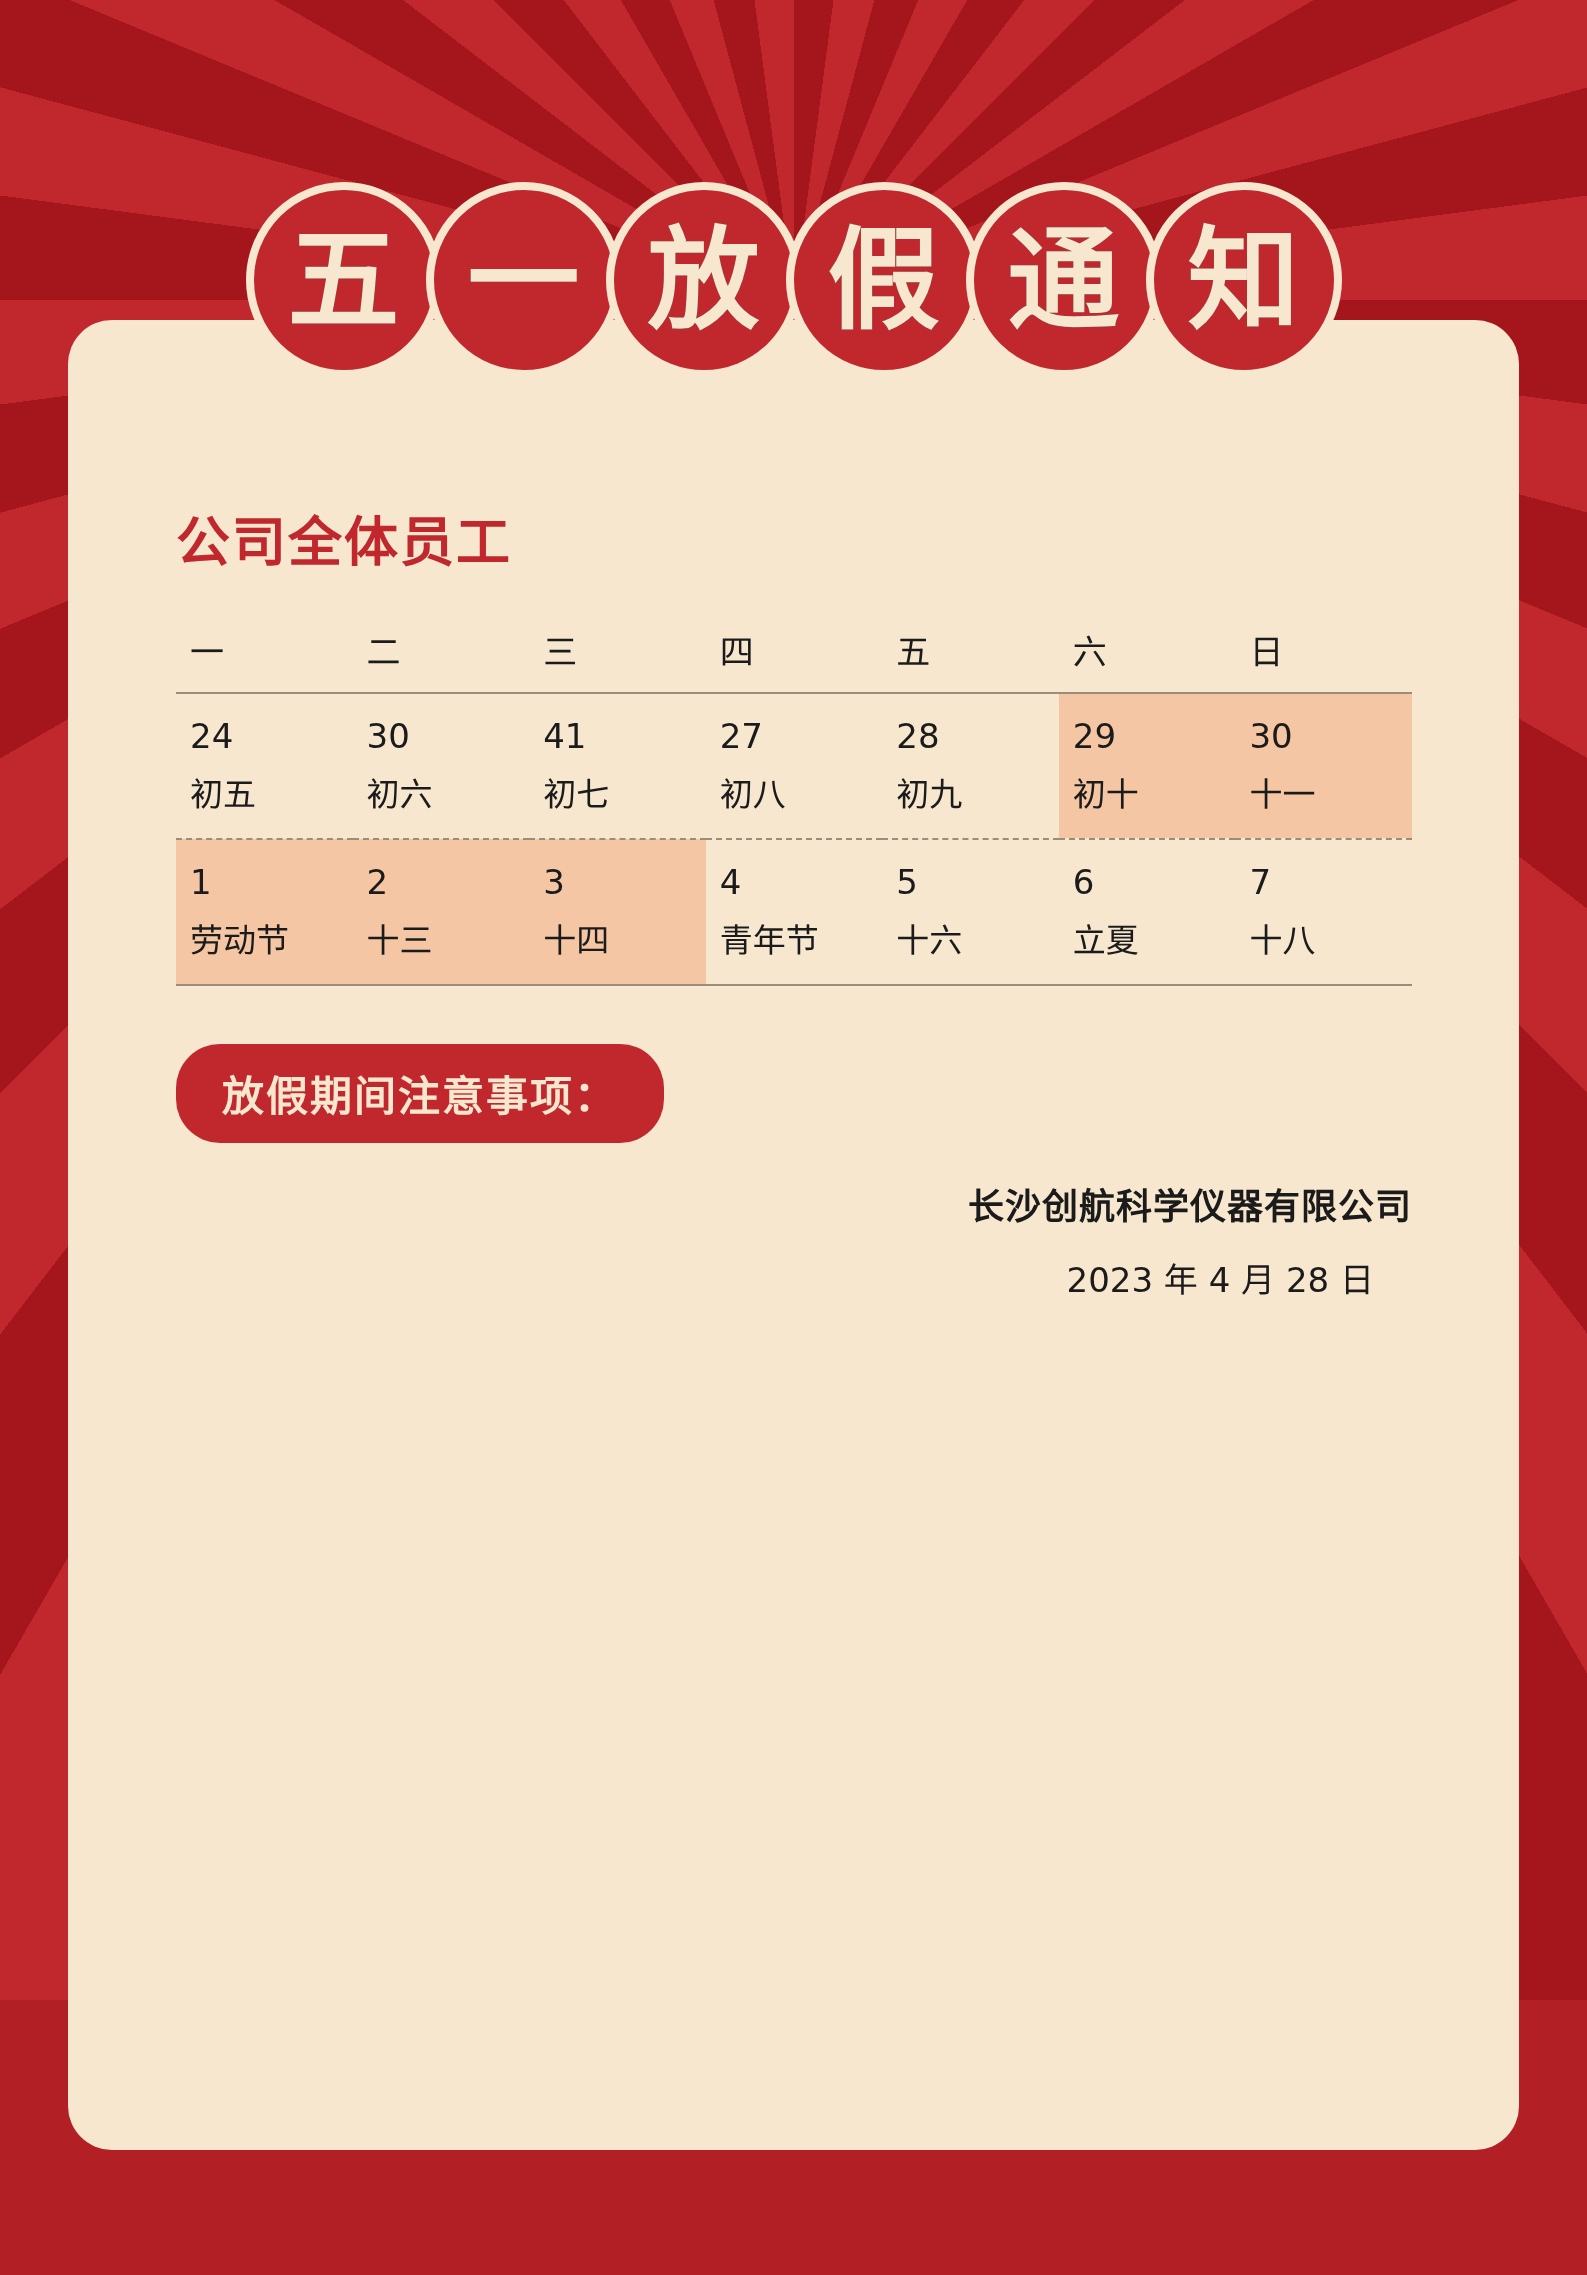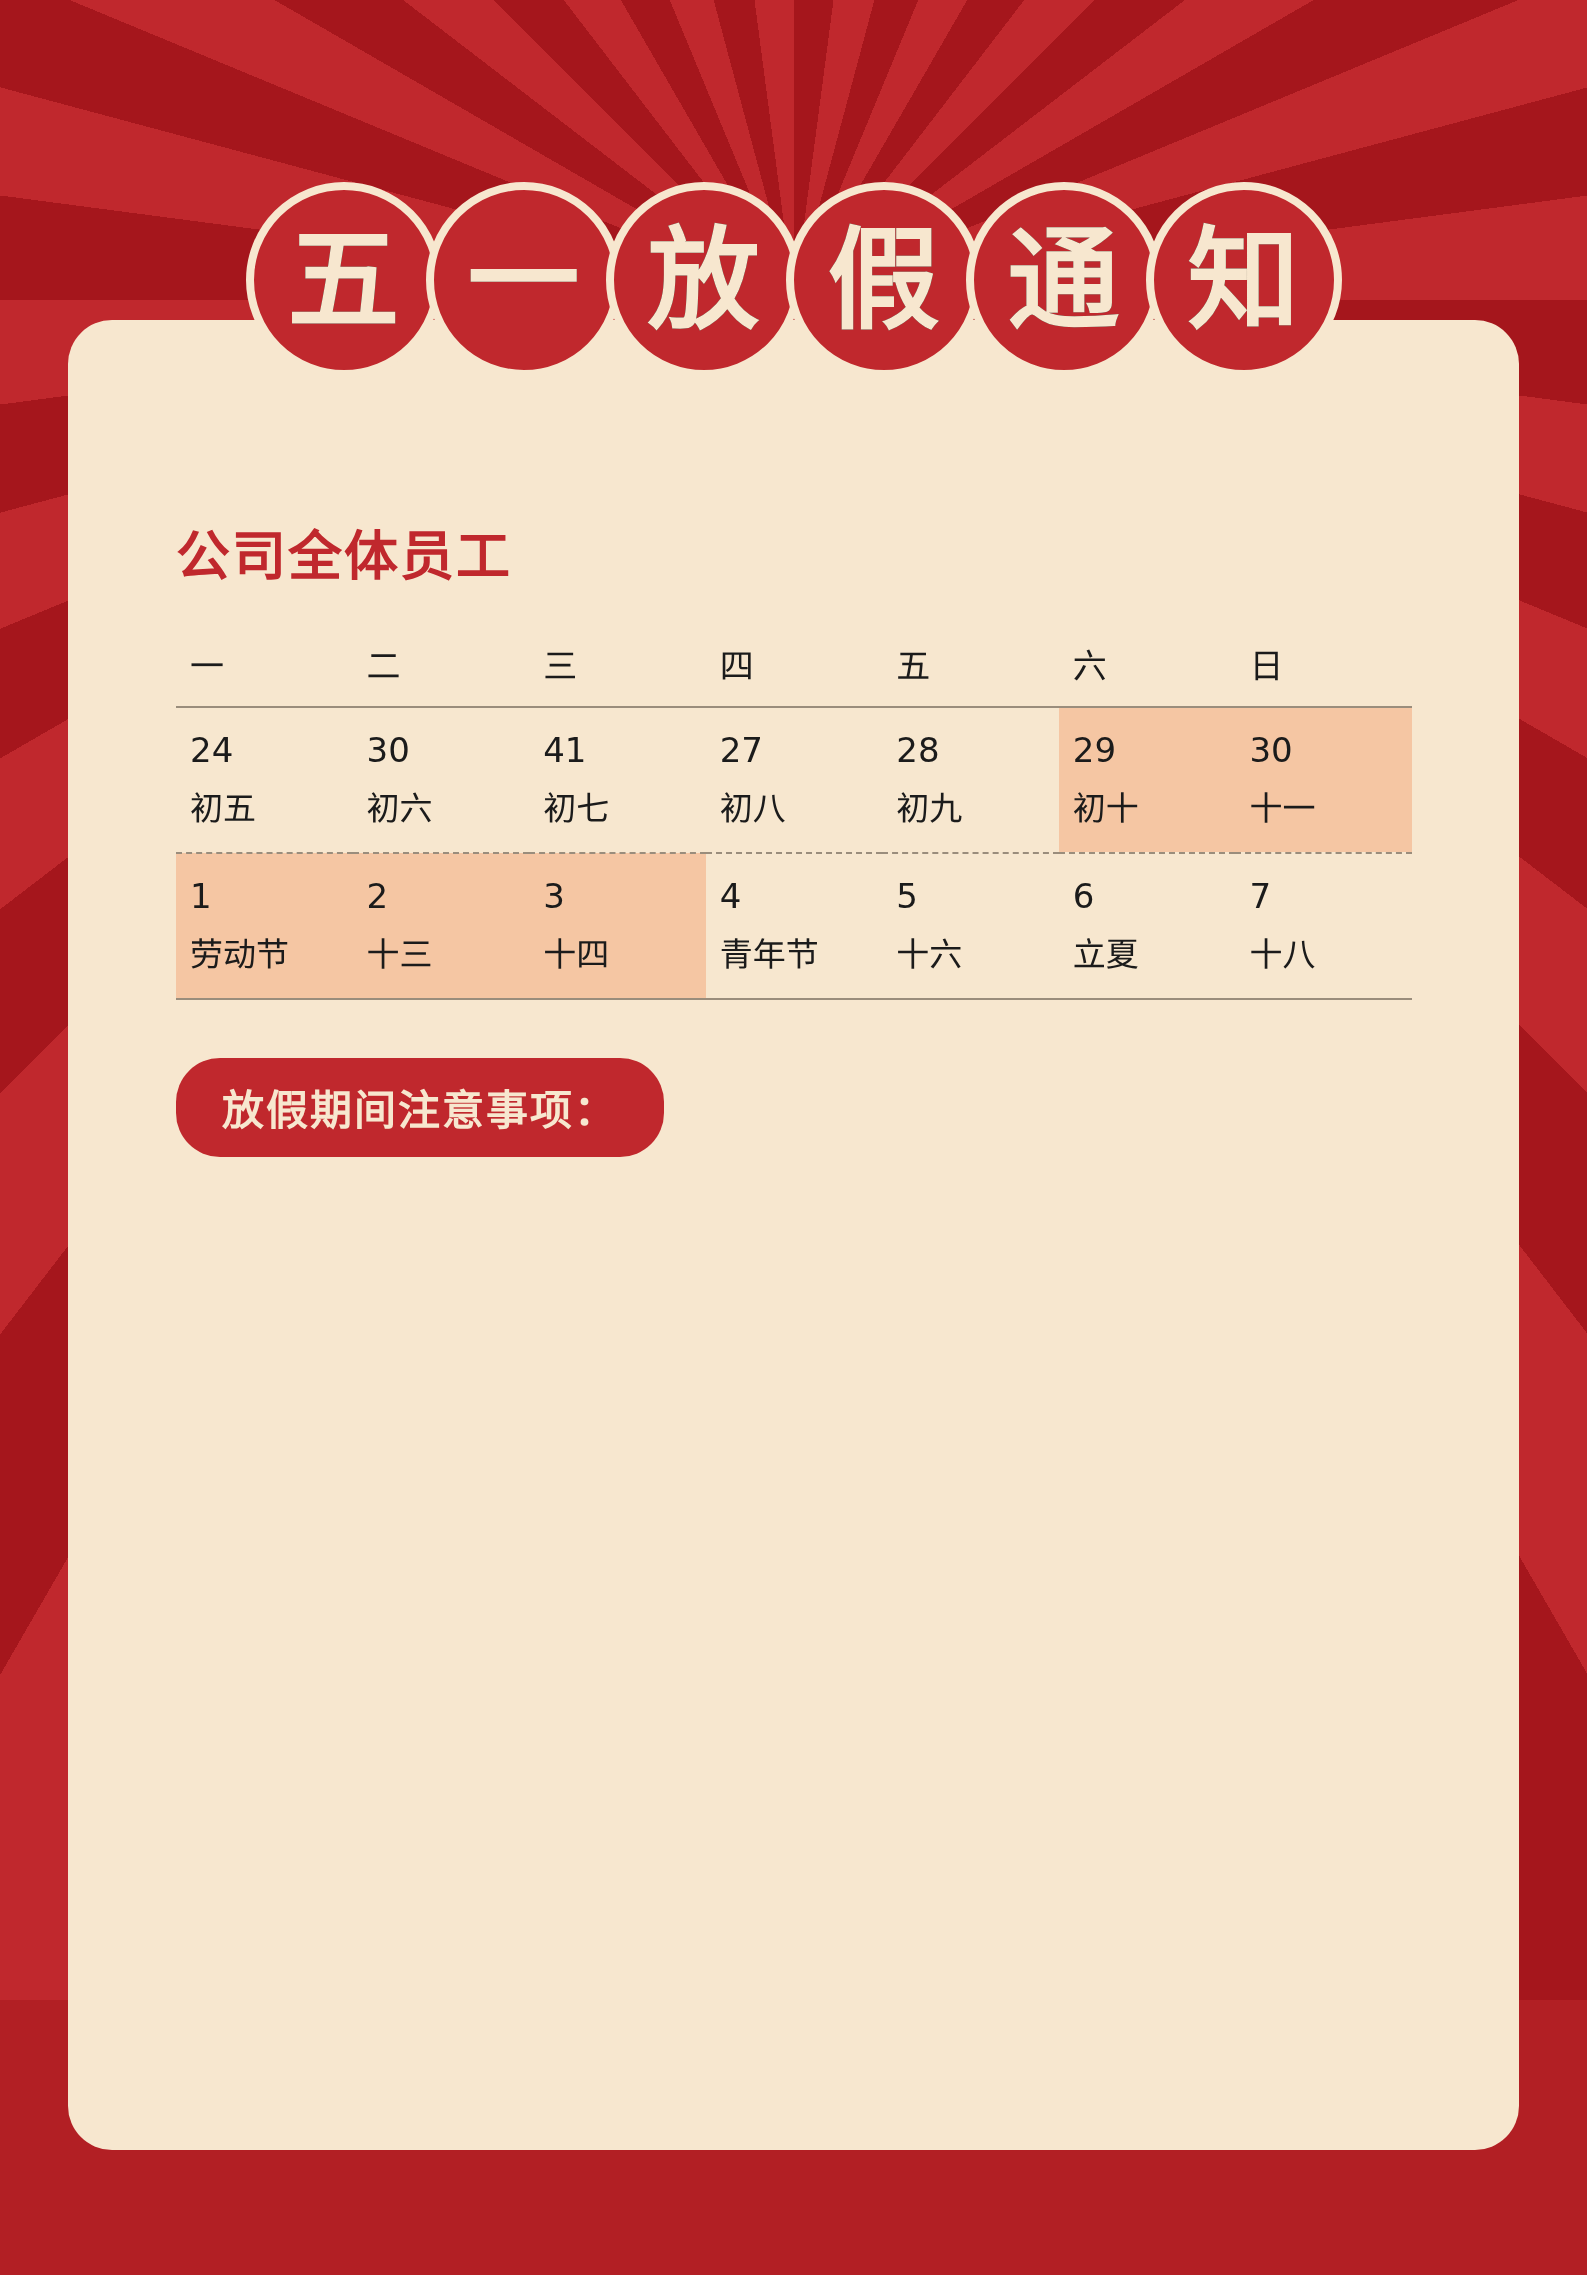--- a/index.html
+++ b/index.html
@@ -79,21 +79,21 @@
     line-height: 1;
     margin-left: -16px;
     text-shadow: 0 0 0 #000;
   }
   .title-char:first-child { margin-left: 0; }
 
   
   .content {
     position: absolute;
     left: 176px;
-    top: 512px;
+    top: 498px;
     width: 1236px;
   }
 
   .addressee {
     color: #c0282d;
     font-size: 54px;
     font-weight: bold;
     font-family: "DejaVu Sans", "Liberation Sans", sans-serif;
     letter-spacing: 2px;
     margin: 0 0 48px 0;
@@ -294,15 +294,19 @@
             <td></td>
             <td></td>
           <td></td>
         </tr>
       </tbody>
     </table>
 
     <div class="pill">放假期间注意事项：</div>
 
 
+    <div class="signoff">
+      <p class="sign-company">长沙创航科学仪器有限公司</p>
+      <p class="sign-date">2023 年 4 月 28 日</p>
+    </div>
 
   </div>
 </div>
 
 </body></html>

